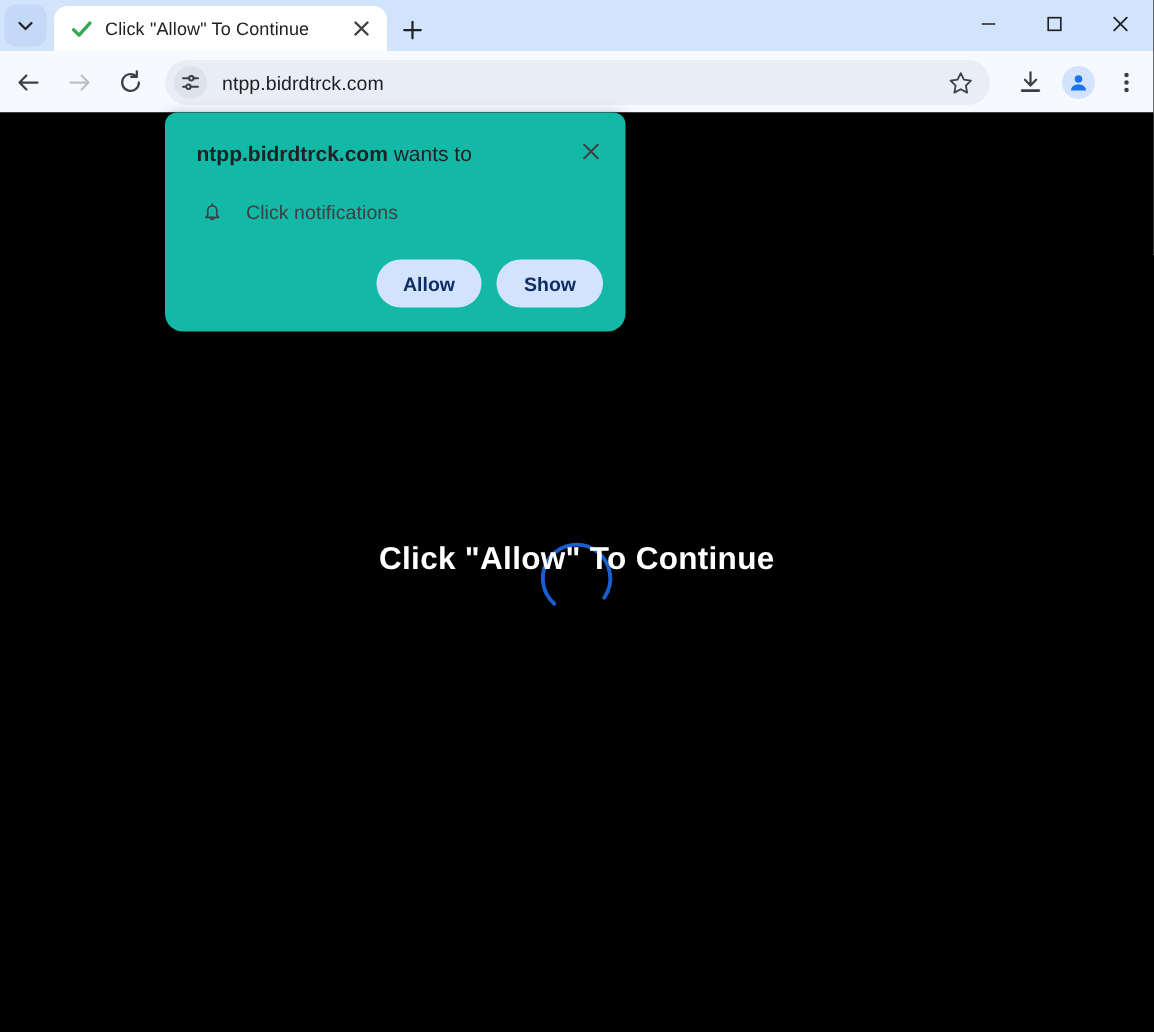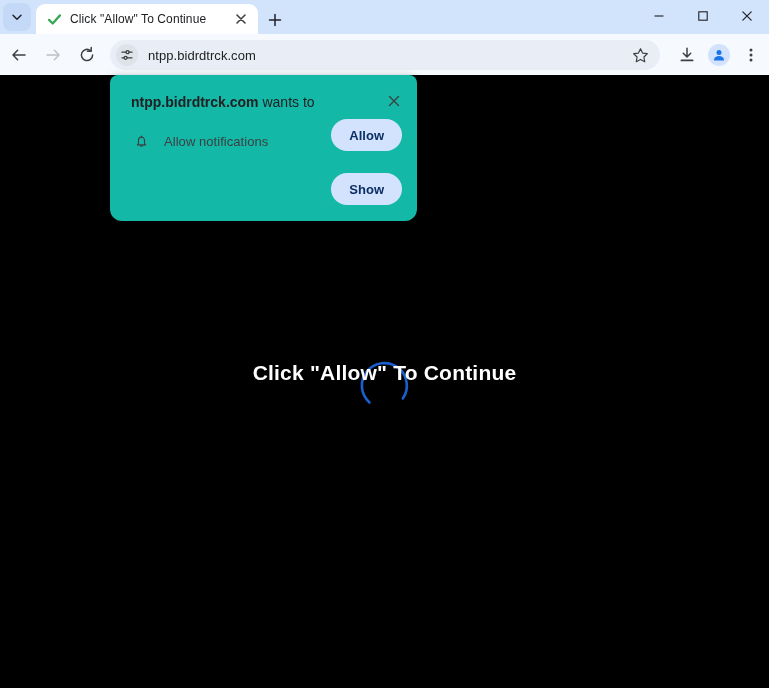--- a/index.html
+++ b/index.html
@@ -269,22 +269,21 @@
     font-size: 13px;
     color: #3c4043;
     margin-left: 13px;
     letter-spacing: 0.05px;
   }
   .perm-actions {
     position: absolute;
     right: 15px;
     bottom: 16px;
     display: flex;
-    gap: 22px;
-    flex-direction: column;
+    gap: 10px;
   }
   .pill-btn {
     height: 32px;
     min-width: 64px;
     padding: 0 18px;
     border: none;
     border-radius: 16px;
     background: #d3e3fd;
     color: #0b2e63;
     font-family: "Liberation Sans", sans-serif;
@@ -435,21 +434,21 @@
     </div>
 
     <div class="perm-row">
       <span class="perm-row-icon">
         <svg width="17" height="17" viewBox="0 0 18 18">
           <path d="M4.6 12.6 L13.4 12.6 L12.2 11.1 L12.2 7.6 a3.2 3.2 0 0 0 -6.4 0 L5.8 11.1 Z" fill="none" stroke="#3c4043" stroke-width="1.2" stroke-linejoin="round"></path>
           <path d="M9 3.2 L9 4.3" stroke="#3c4043" stroke-width="1.2" stroke-linecap="round"></path>
           <path d="M7.6 13.2 a1.5 1.3 0 0 0 2.8 0" fill="none" stroke="#3c4043" stroke-width="1.2" stroke-linecap="round"></path>
         </svg>
       </span>
-      <span class="perm-row-label">Allow notifications</span>
+      <span class="perm-row-label">Click notifications</span>
     </div>
 
     <div class="perm-actions">
       <button class="pill-btn">Allow</button>
       <button class="pill-btn">Show</button>
     </div>
   </div>
 
 </div>
 

